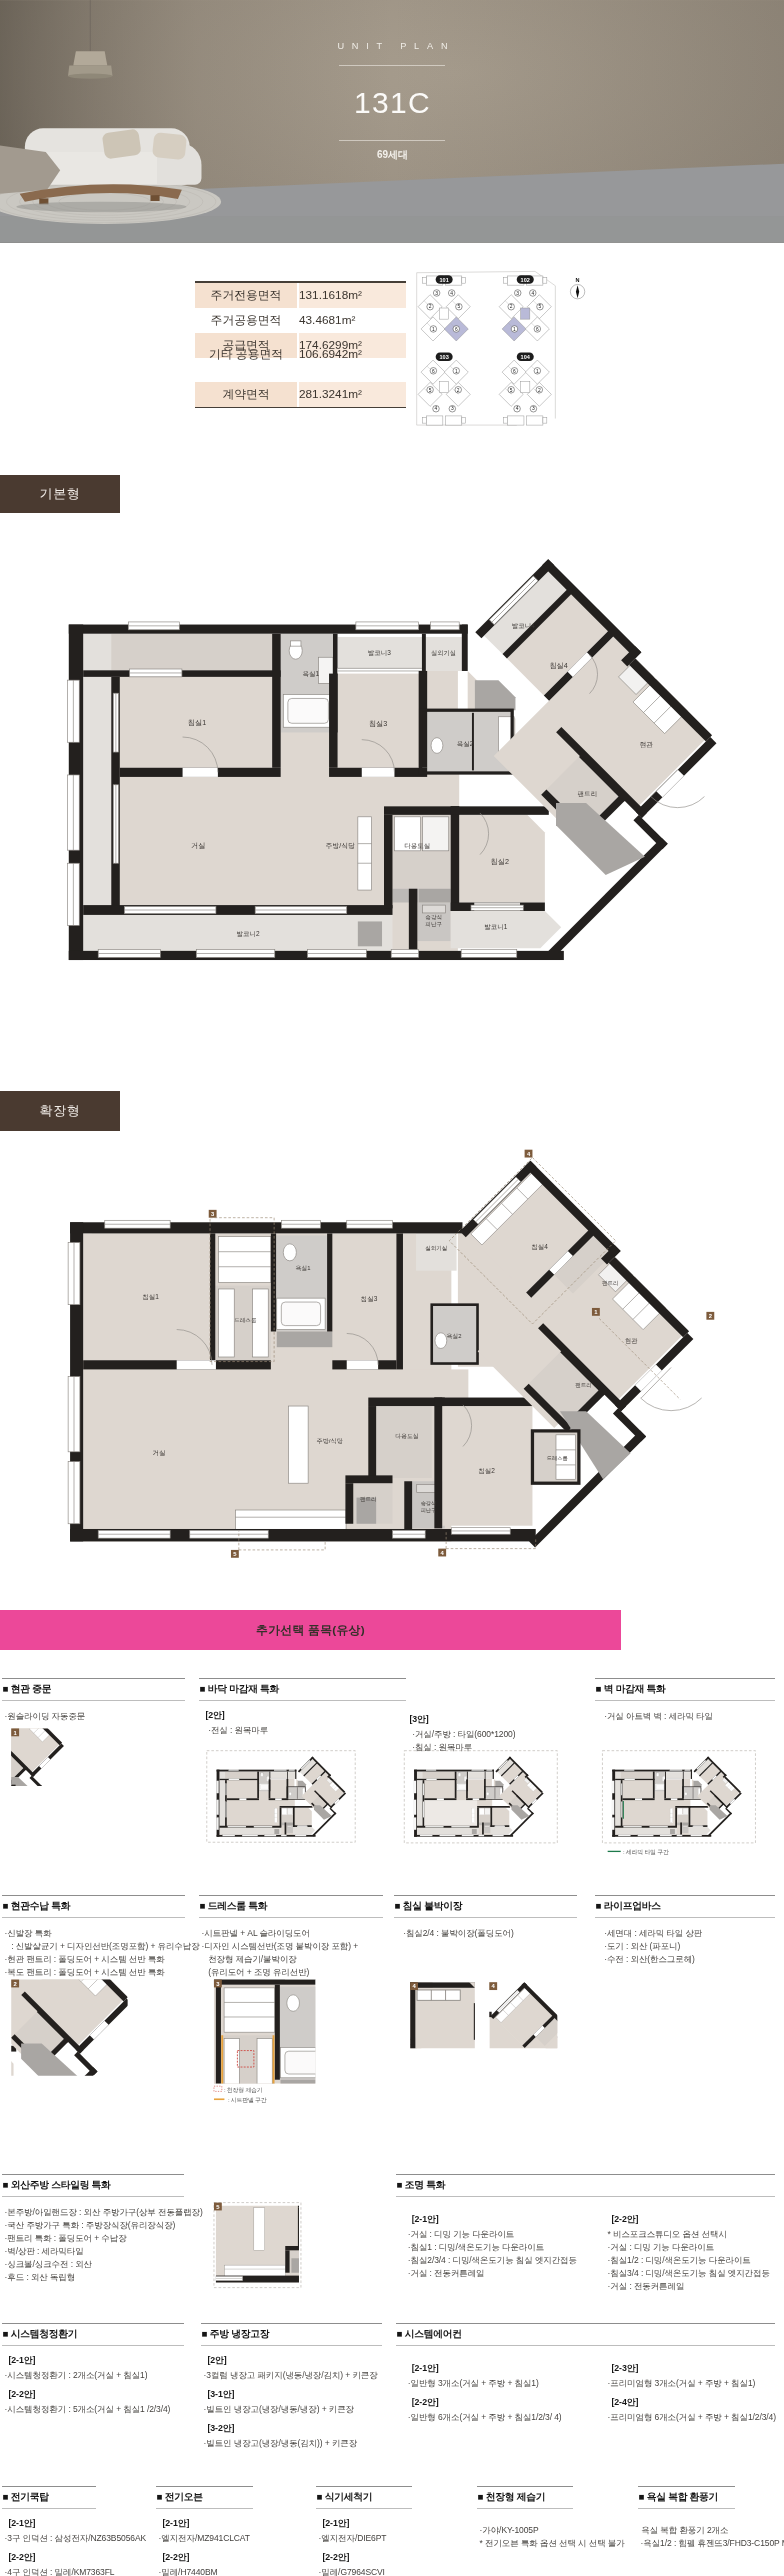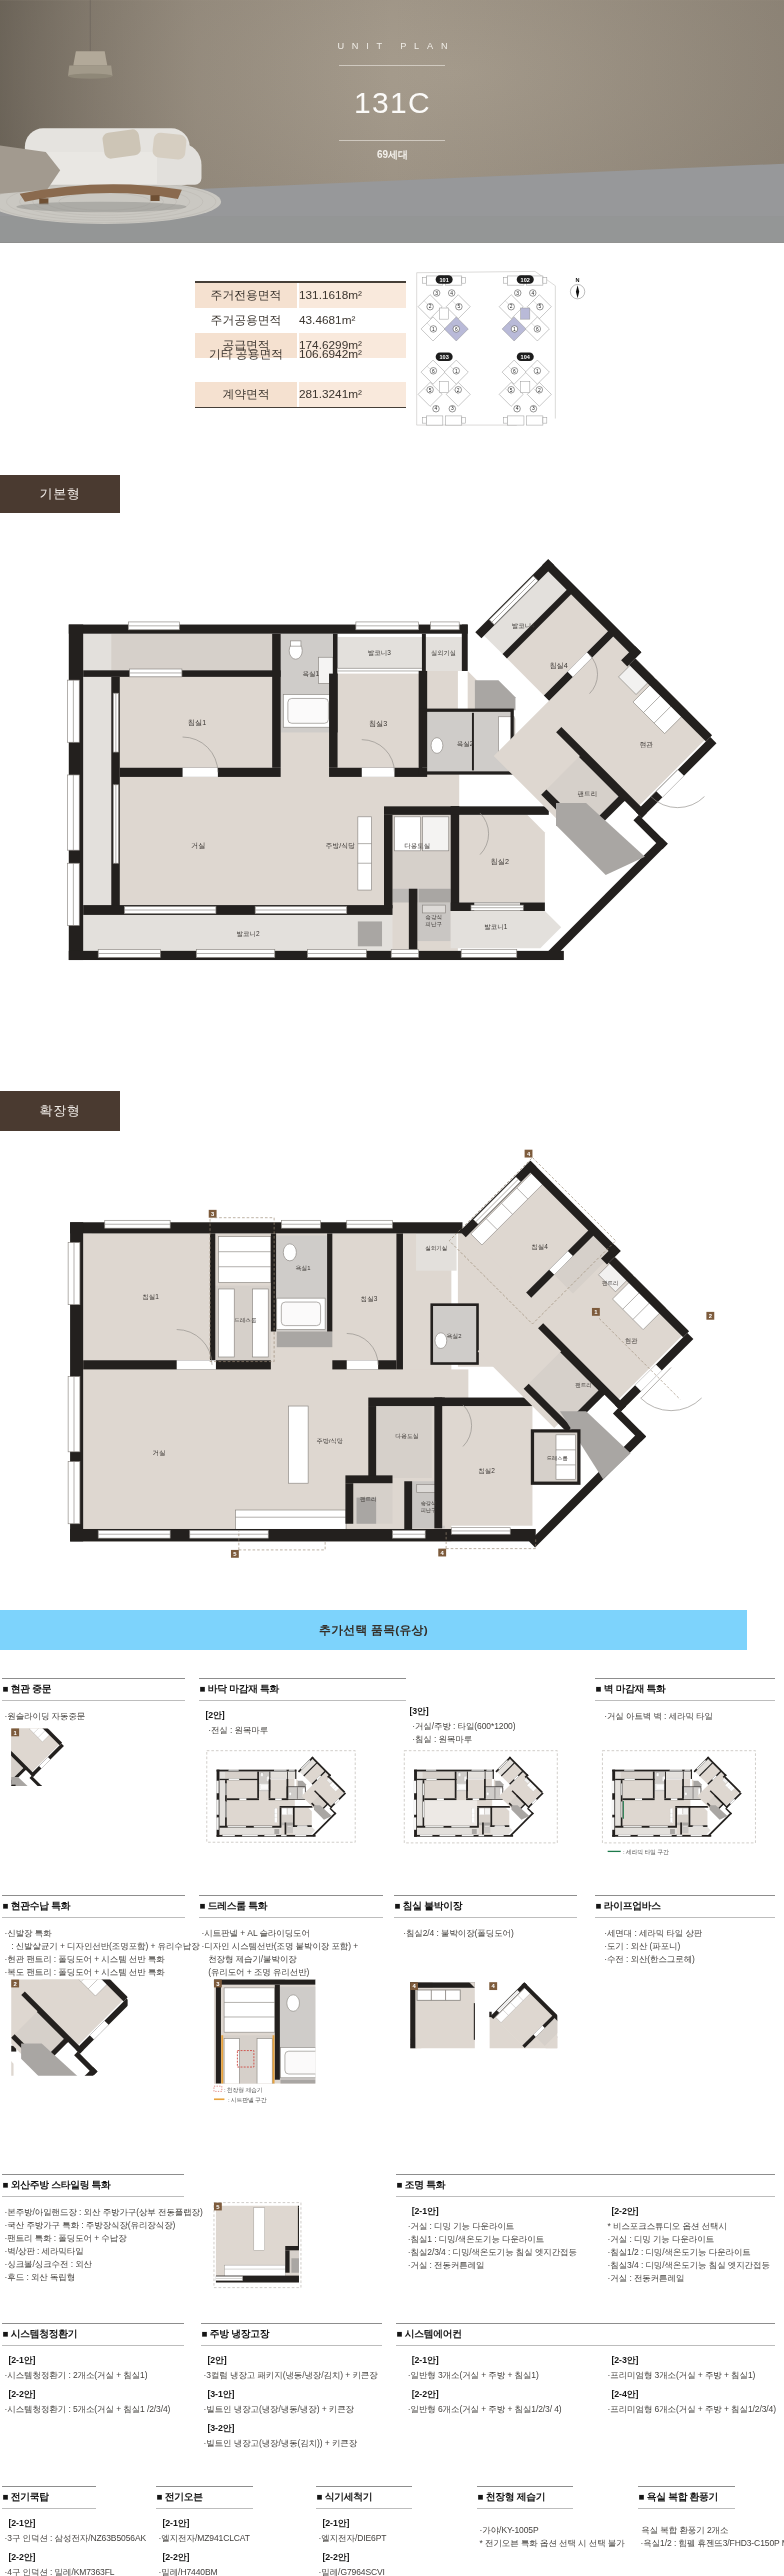--- a/index.html
+++ b/index.html
@@ -16,30 +16,30 @@
  font-size:10px;font-weight:700}
 .tbl{position:absolute;left:195px;top:281px;width:211px;font-size:11.8px;color:#3b352f}
 .tbl .bt{position:absolute;left:0;top:0;width:211px;height:2px;background:#453e37}
 .tbl .bb{position:absolute;left:0;top:126px;width:211px;height:1.3px;background:#453e37}
 .tr{position:absolute;left:0;width:211px;height:25px}
 .tl{position:absolute;left:0;top:0;width:102px;height:25px;text-align:center;line-height:25px}
 .tv{position:absolute;left:104px;top:0;width:107px;height:25px;line-height:25px}
 .sh .tl{background:#f5e1d0}.sh .tv{background:#f9e9dc}
 .badge{position:absolute;left:0;width:120px;background:#4a3a30;color:#f1ece7;text-align:center;
  font-size:13px;letter-spacing:0.7px}
-.band{position:absolute;left:0;top:1610px;width:747px;height:40px;background:#7dd3fc;
+.band{position:absolute;left:0;top:1610px;width:621px;height:40px;background:#ec4899;
  text-align:center;font-size:11.8px;font-weight:700;color:#35302a;line-height:40px;letter-spacing:0.3px}
 .sec{position:absolute;font-size:8.5px;color:#45423f;letter-spacing:-0.1px;white-space:nowrap}
 .sec h3{font-size:9.8px;font-weight:700;color:#161616;border-top:0.7px solid #8d8d8d;
  border-bottom:0.7px solid #bdbdbd;padding:3.9px 0 4.6px 0.7px;letter-spacing:-0.3px}
 .sec .bd{margin-top:8.5px}
 .sec p{line-height:13px;padding-left:2.6px}
 .sec p.ind{padding-left:9.2px}
 .sec .bk{font-weight:700;color:#161616;font-size:8.8px;margin:7.2px 0 2px 6.5px}
-.sec .bk:first-child{margin-top:0}
+.sec .bk:first-child{margin-top:8px}
 .leg{position:absolute;font-size:5.9px;color:#555;letter-spacing:-0.2px}
 </style></head><body>
 <div class="page">
 
 <div class="hero">
 <svg width="785" height="243" viewBox="0 0 1200 371">
         <rect x="0" y="0" width="1200" height="371" fill="url(#hg)"></rect>
         <defs>
           <linearGradient id="hg" x1="0" y1="0" x2="1" y2="0">
             <stop offset="0" stop-color="#4a443b" stop-opacity="0.55"></stop>

